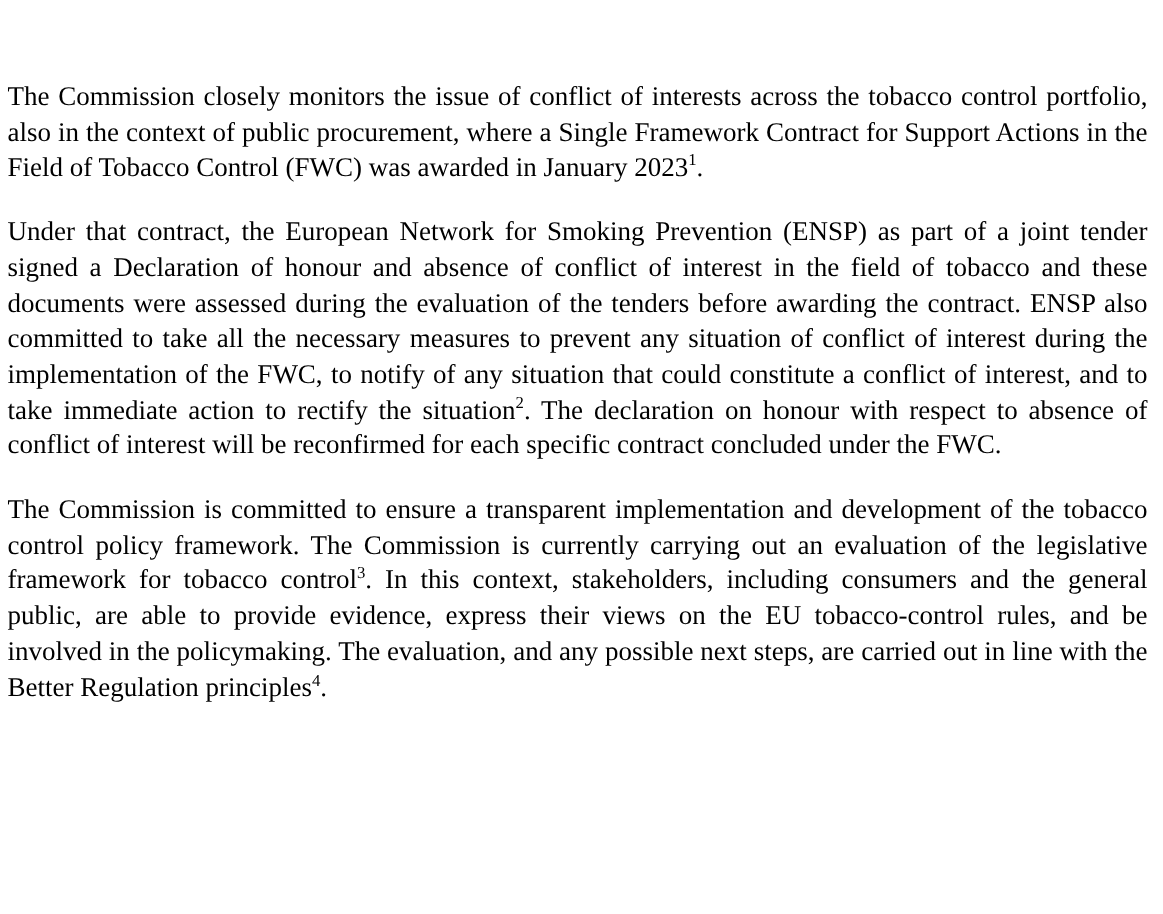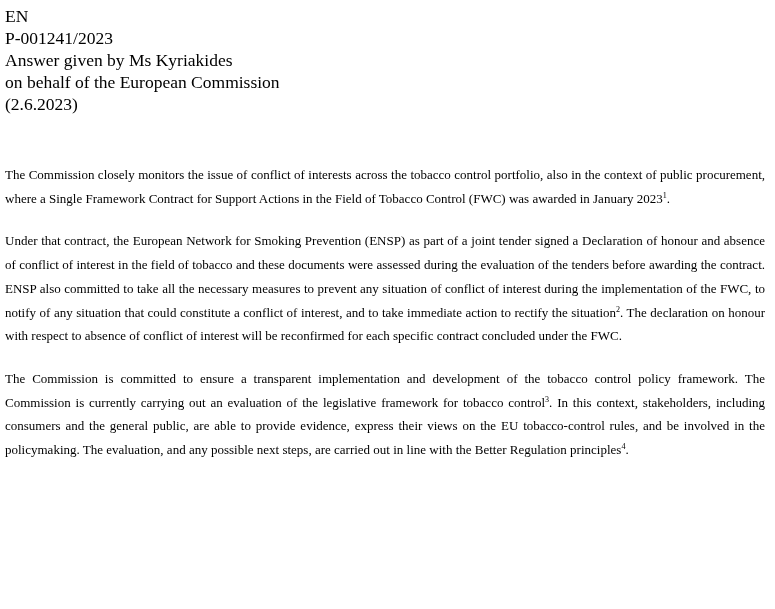--- a/index.html
+++ b/index.html
@@ -28,48 +28,41 @@
   .header-line {
     font-size: 17.5px;
     line-height: 22px;
     text-align: left;
     white-space: pre;
   }
   .body-block {
     margin-top: 48px;
   }
   .para {
-    font-size: 13px;
+    font-size: 18px;
     line-height: 23.7px;
     text-align: justify;
     text-justify: inter-word;
     margin: 0 0 19px 0;
     hyphens: none;
   }
   .para:last-child {
     margin-bottom: 15px;
   }
   sup {
     font-size: 0.62em;
     vertical-align: super;
     line-height: 0;
   }
 </style>
 </head>
 <body>
 
 <div class="page">
 
-  <div class="header-block">
-    <div class="header-line">EN</div>
-    <div class="header-line">P-001241/2023</div>
-    <div class="header-line">Answer given by Ms Kyriakides</div>
-    <div class="header-line">on behalf of the European Commission</div>
-    <div class="header-line">(2.6.2023)</div>
-  </div>
 
   <div class="body-block" id="body-block">
       <p class="para">The Commission closely monitors the issue of conflict of interests across the tobacco control portfolio, also in the context of public procurement, where a Single Framework Contract for Support Actions in the Field of Tobacco Control (FWC) was awarded in January 2023<sup>1</sup>.</p>
       <p class="para">Under that contract, the European Network for Smoking Prevention (ENSP) as part of a joint tender signed a Declaration of honour and absence of conflict of interest in the field of tobacco and these documents were assessed during the evaluation of the tenders before awarding the contract. ENSP also committed to take all the necessary measures to prevent any situation of conflict of interest during the implementation of the FWC, to notify of any situation that could constitute a conflict of interest, and to take immediate action to rectify the situation<sup>2</sup>. The declaration on honour with respect to absence of conflict of interest will be reconfirmed for each specific contract concluded under the FWC.</p>
       <p class="para">The Commission is committed to ensure a transparent implementation and development of the tobacco control policy framework. The Commission is currently carrying out an evaluation of the legislative framework for tobacco control<sup>3</sup>. In this context, stakeholders, including consumers and the general public, are able to provide evidence, express their views on the EU tobacco-control rules, and be involved in the policymaking. The evaluation, and any possible next steps, are carried out in line with the Better Regulation principles<sup>4</sup>.</p>
     </div>
 
 </div>
 
 </body></html>

